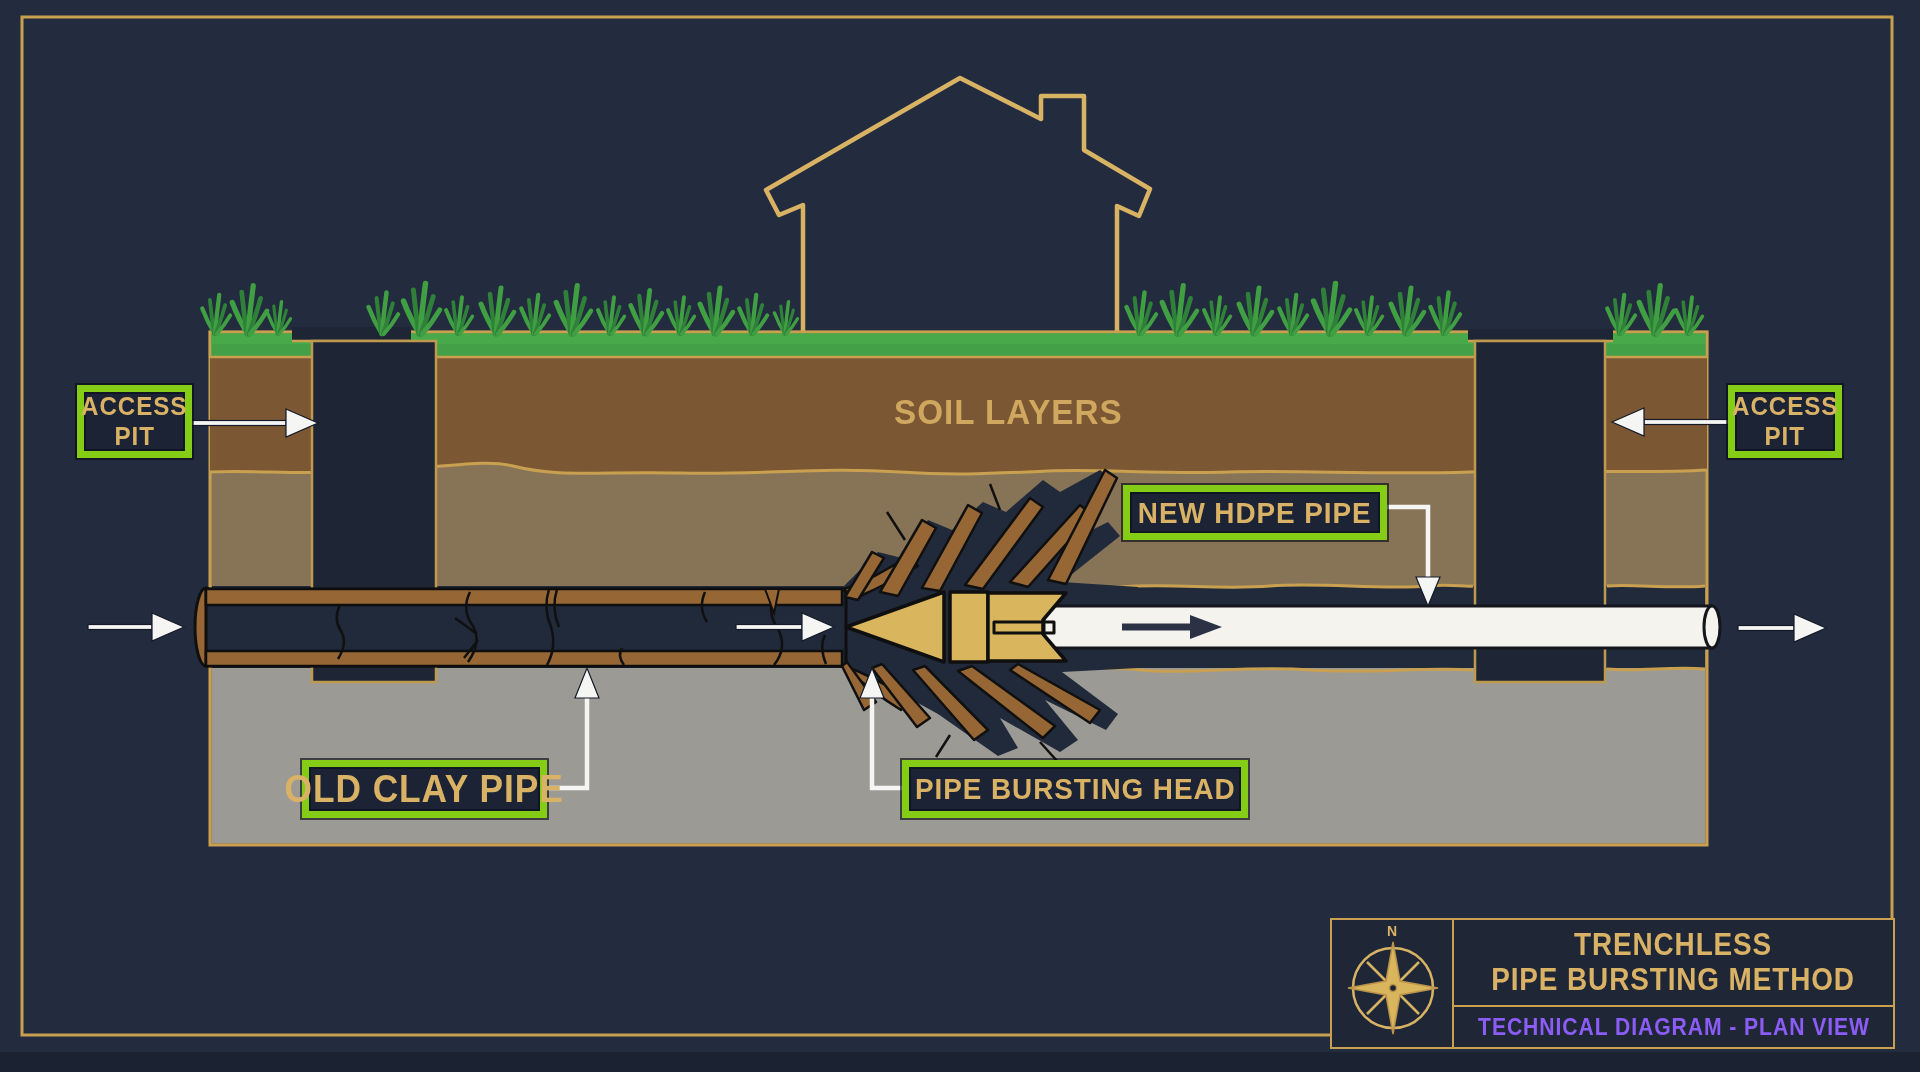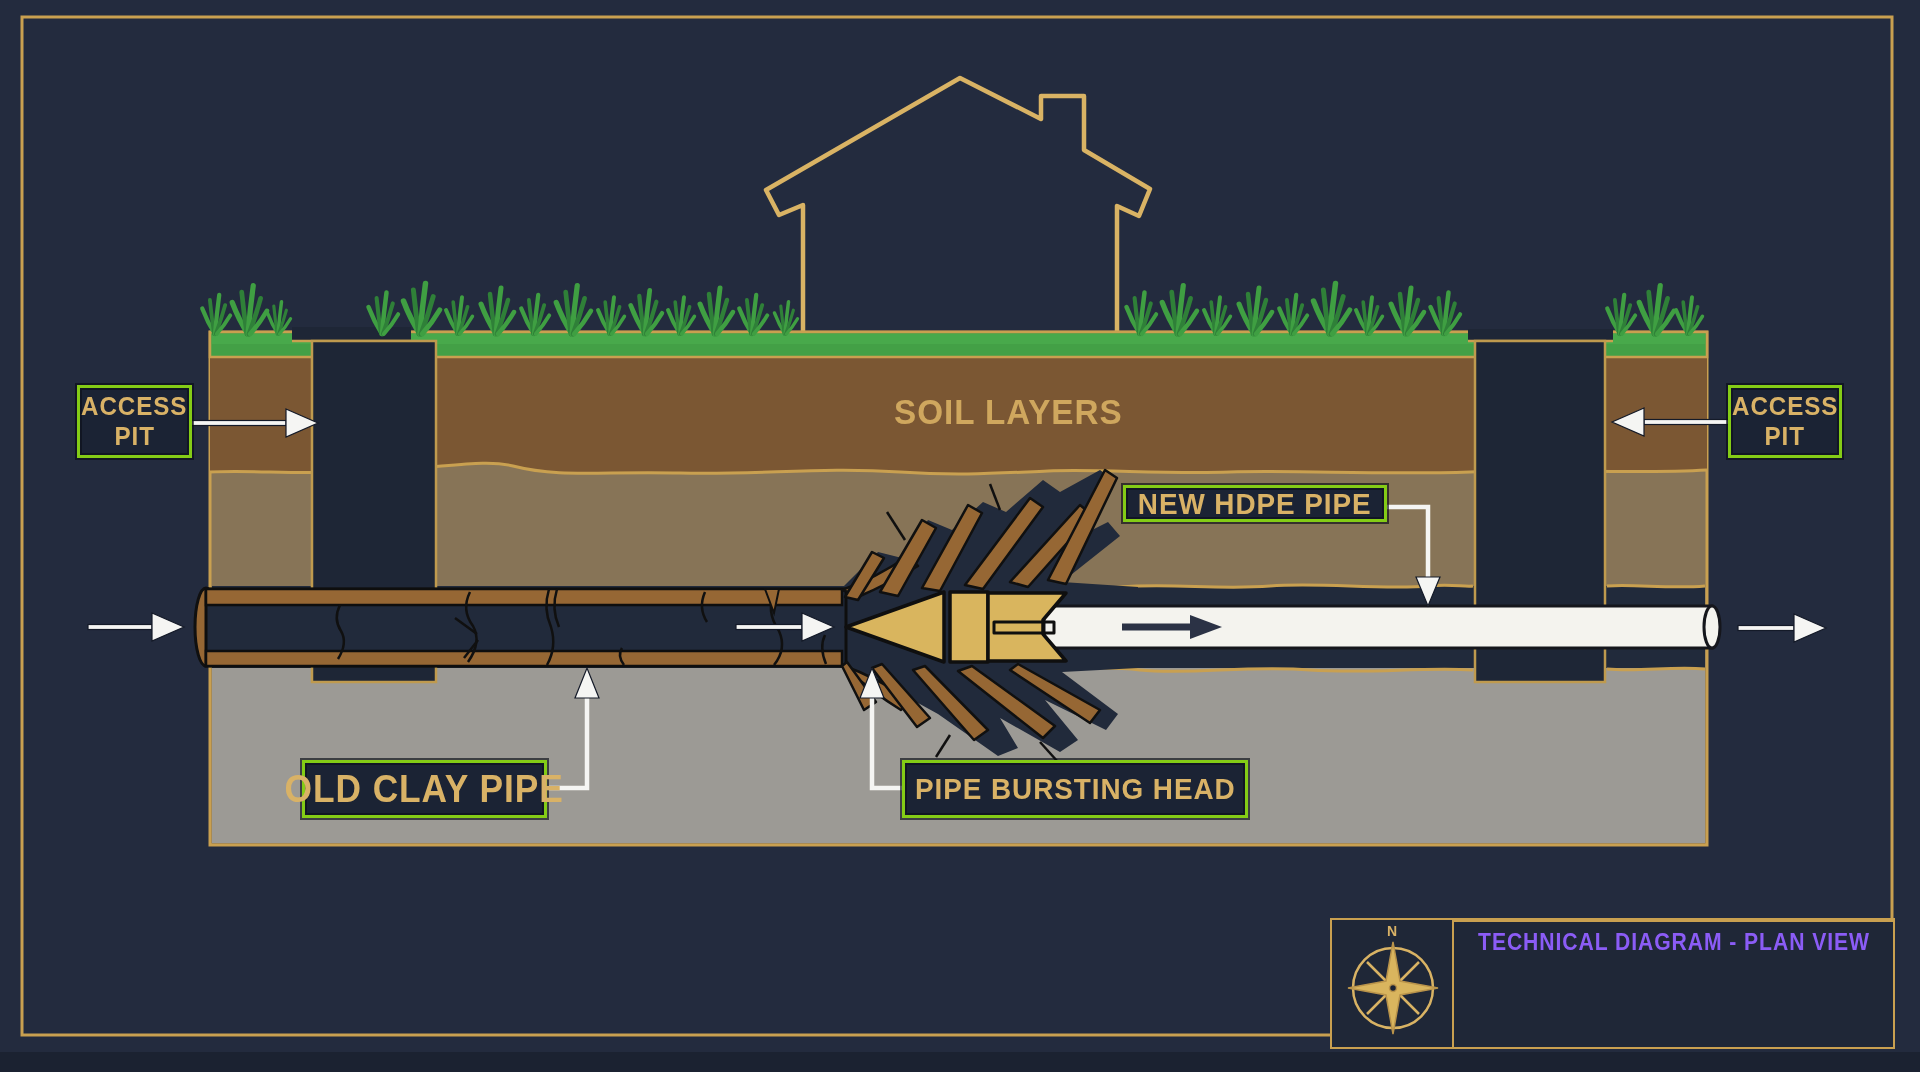--- a/index.html
+++ b/index.html
@@ -1,19 +1,19 @@
 <!DOCTYPE html>
 <html><head>
 <meta charset="utf-8">
 <style>
   html,body{margin:0;padding:0;background:#222a3c;}
   #stage{position:relative;width:1920px;height:1072px;background:#232b3e;overflow:hidden;
          font-family:"Liberation Sans",sans-serif;}
   svg{position:absolute;left:0;top:0;}
-  .label-box{position:absolute;background:#1b2334;border:3px solid #84cc16;
+  .label-box{position:absolute;background:#1b2334;border:7px solid #84cc16;
              box-shadow:0 0 0 2px rgba(9,13,22,.65), inset 0 0 0 2px rgba(9,13,22,.55);
              color:#d9b266;font-weight:bold;display:flex;flex-direction:column;
              align-items:center;justify-content:center;text-align:center;box-sizing:border-box;}
   .label-box span{display:inline-block;transform:scaleX(.93);letter-spacing:1px;white-space:nowrap;}
   .plain-label{position:absolute;color:#cfa75e;font-weight:bold;text-align:center;}
   .plain-label span{display:inline-block;transform:scaleX(.95);letter-spacing:1px;white-space:nowrap;}
   #title-block{position:absolute;left:1330px;top:918px;width:565px;height:131px;
                border:2.5px solid #c9a050;box-sizing:border-box;display:flex;background:#1f2737;}
   #compass-cell{width:122px;border-right:2.5px solid #c9a050;position:relative;box-sizing:border-box;}
   #compass-n{position:absolute;top:3px;left:0;width:100%;text-align:center;color:#d9b266;
@@ -190,21 +190,21 @@
 <div class="label-box" style="left:77px;top:385px;width:115px;height:73px;font-size:26px;line-height:1.12;">
   <span>ACCESS</span>
   <span>PIT</span>
 </div>
 
 <div class="label-box" style="left:1728px;top:385px;width:114px;height:73px;font-size:26px;line-height:1.12;">
   <span>ACCESS</span>
   <span>PIT</span>
 </div>
 
-<div class="label-box" style="left:1123px;top:485px;width:264px;height:37px;font-size:30px;">
+<div class="label-box" style="left:1123px;top:485px;width:264px;height:55px;font-size:30px;">
   <span>NEW HDPE PIPE</span>
 </div>
 
 <div class="label-box" style="left:302px;top:760px;width:245px;height:58px;font-size:38px;">
   <span>OLD CLAY PIPE</span>
 </div>
 
 <div class="label-box" style="left:902px;top:760px;width:346px;height:58px;font-size:30px;justify-content:center;">
   <span>PIPE BURSTING HEAD</span>
 </div>
@@ -213,19 +213,23 @@
   <div id="compass-cell">
     <div id="compass-n">N</div>
     <svg width="122" height="126" viewBox="0 0 122 126">
       <circle cx="61" cy="68" r="40" fill="none" stroke="#d9b364" stroke-width="2.5"></circle>
       <path d="M87,42 L61,68 L35,94 M35,42 L61,68 L87,94" fill="none" stroke="#d9b364" stroke-width="2.5"></path>
       <path d="M61,22 L68,61 L106,68 L68,75 L61,114 L54,75 L16,68 L54,61 Z" fill="#d9b55e" stroke="#b9934a" stroke-width="1.5"></path>
       <circle cx="61" cy="68" r="3.5" fill="#1b2334" stroke="#b9934a" stroke-width="1.5"></circle>
     </svg>
   </div>
   <div id="title-cell">
+    <div id="title-main">
+      <span>TRENCHLESS</span>
+      <span>PIPE BURSTING METHOD</span>
+    </div>
     <div id="title-sub">
       <span>TECHNICAL DIAGRAM - PLAN VIEW</span>
     </div>
   </div>
 </div>
 
 </div>
 
 </body></html>

